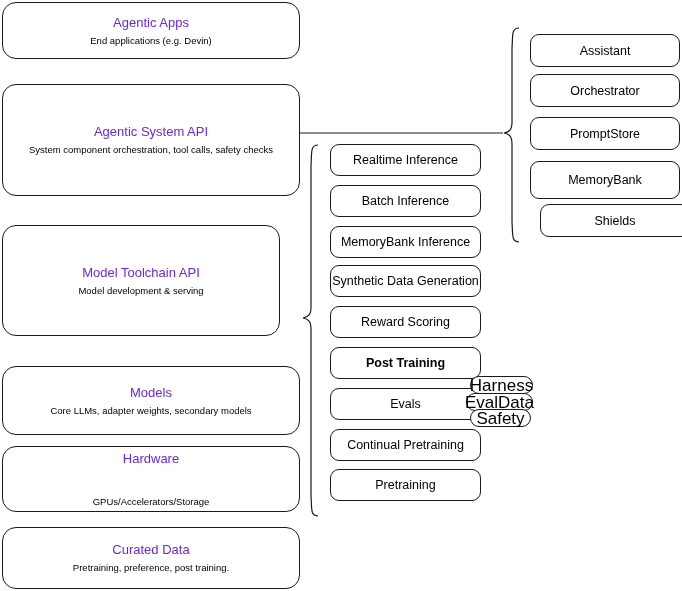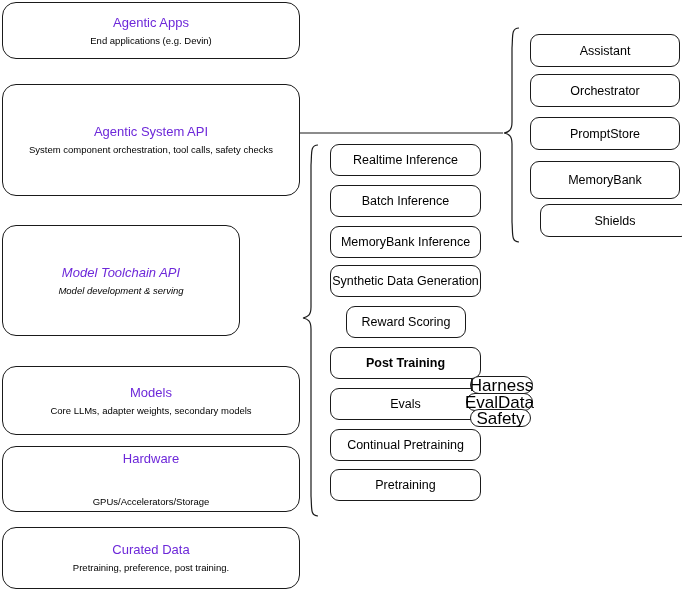--- a/index.html
+++ b/index.html
@@ -127,21 +127,21 @@
   <div class="layer-box" style="left:2px; top:2px; width:298px; height:57px;">
     <div class="layer-title">Agentic Apps</div>
     <div class="layer-sub">End applications (e.g. Devin)</div>
   </div>
 
   <div class="layer-box" style="left:2px; top:84px; width:298px; height:112px;">
     <div class="layer-title">Agentic System API</div>
     <div class="layer-sub">System component orchestration, tool calls, safety checks</div>
   </div>
 
-  <div class="layer-box" style="left:2px; top:225px; width:238px; height:111px;font-style:italic;">
+  <div class="layer-box" style="left:2px; top:225px; width:278px; height:111px;">
     <div class="layer-title">Model Toolchain API</div>
     <div class="layer-sub">Model development &amp; serving</div>
   </div>
 
   <div class="layer-box" style="left:2px; top:366px; width:298px; height:69px;">
     <div class="layer-title">Models</div>
     <div class="layer-sub">Core LLMs, adapter weights, secondary models</div>
   </div>
 
   <div class="layer-box" style="left:2px; top:446px; width:298px; height:66px;gap:25px;">
@@ -155,21 +155,21 @@
   </div>
 
   <div class="pill-box" style="left:330px; top:144px; width:151px; height:32px;">Realtime Inference</div>
 
   <div class="pill-box" style="left:330px; top:185px; width:151px; height:32px;">Batch Inference</div>
 
   <div class="pill-box" style="left:330px; top:226px; width:151px; height:32px;">MemoryBank Inference</div>
 
   <div class="pill-box" style="left:330px; top:265px; width:151px; height:32px;">Synthetic Data Generation</div>
 
-  <div class="pill-box" style="left:346px; top:306px; width:120px; height:32px;">Reward Scoring</div>
+  <div class="pill-box" style="left:330px; top:306px; width:151px; height:32px;">Reward Scoring</div>
 
   <div class="pill-box" style="left:330px; top:347px; width:151px; height:32px;font-weight:bold;">Post Training</div>
 
   <div class="pill-box" style="left:330px; top:429px; width:151px; height:32px;">Continual Pretraining</div>
 
   <div class="pill-box" style="left:330px; top:388px; width:151px; height:32px;">Evals</div>
 
   <div class="pill-box" style="left:330px; top:469px; width:151px; height:32px;">Pretraining</div>
 
   <div class="mini-pill" style="left:470px; top:376px; width:63px; height:18px;">Harness</div>

